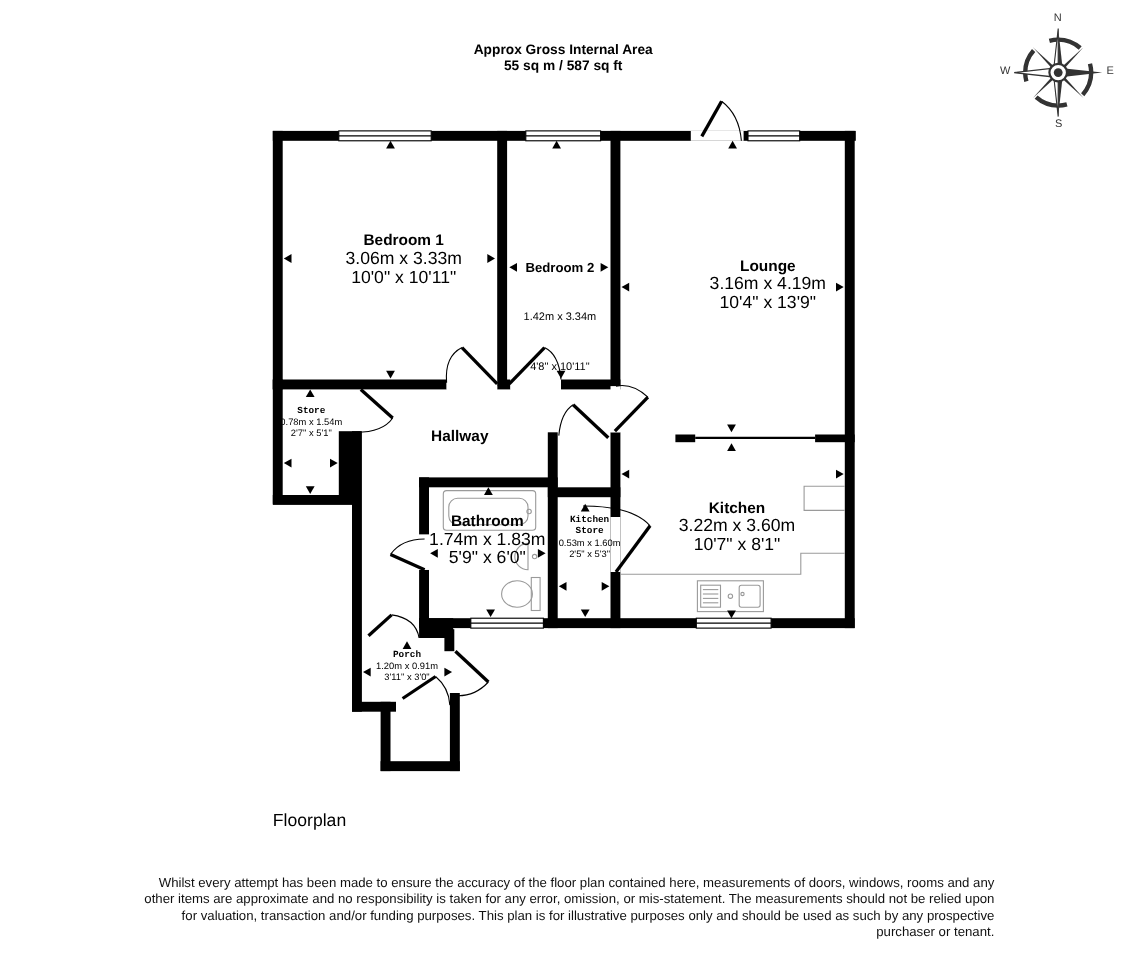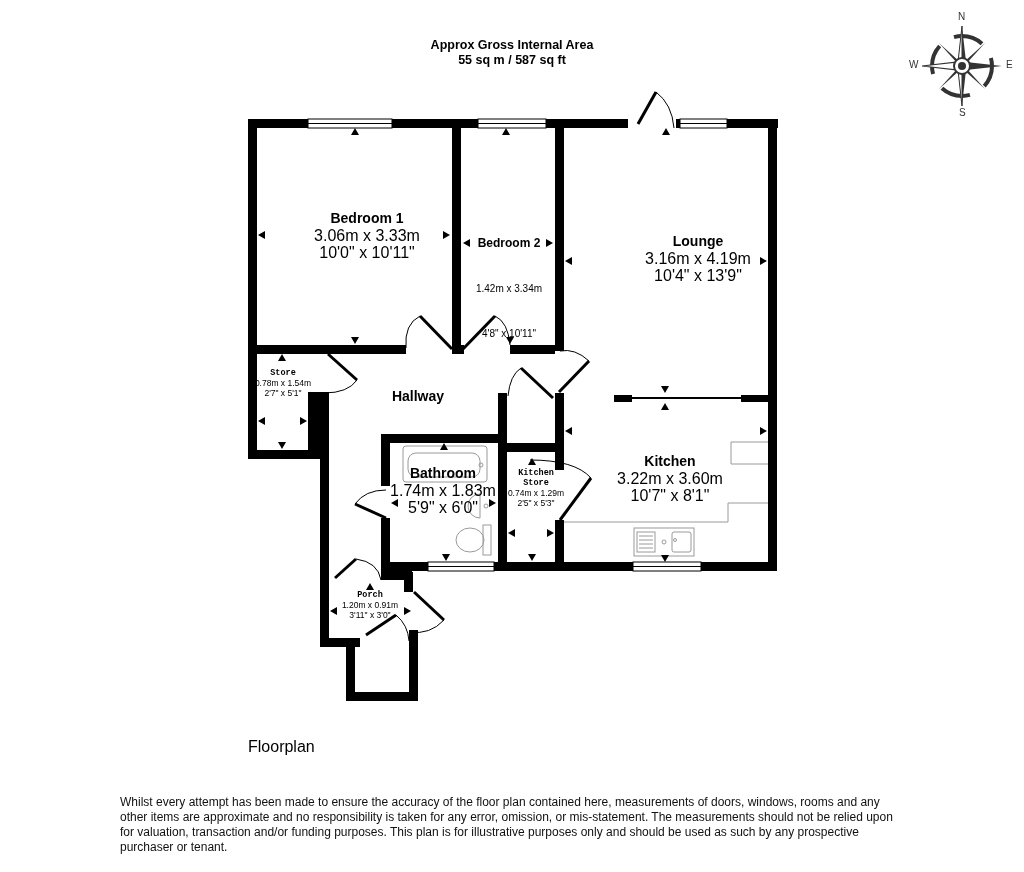--- a/index.html
+++ b/index.html
@@ -11,21 +11,21 @@
   svg.plan { position: absolute; left: 0; top: 0; }
   .room-label { position: absolute; text-align: center; white-space: nowrap; transform: translateX(-50%); }
   .room-name { font-weight: bold; }
   .big .room-name { font-size: 14px; line-height: 17px; }
   .big .room-dim { font-size: 16px; line-height: 17px; }
   .small .room-name { font-size: 8.5px; line-height: 10px; font-family: Liberation Mono, monospace; }
   .small .room-dim { font-size: 8.5px; line-height: 10px; }
   .mid .room-name { font-size: 12px; line-height: 14px; }
   .mid .room-dim { font-size: 10px; line-height: 13px; margin-top: 32px; }
   .floor-title { position: absolute; left: 248px; top: 738px; font-size: 16px; }
-  .disclaimer { position: absolute; left: 120px; top: 795px; width: 784px; text-align: left; font-size: 12px; line-height: 15px; color: #111; }
+  .disclaimer { position: absolute; left: 120px; top: 795px; width: 784px; text-align: right; font-size: 12px; line-height: 15px; color: #111; }
 </style>
 </head>
 <body>
 
 <div class="area-title">
   <div>Approx Gross Internal Area</div>
   <div>55 sq m / 587 sq ft</div>
 </div>
 
 <div class="compass">
@@ -239,21 +239,21 @@
 
 <div class="room-label big" style="left:443px;top:465px;">
   <div class="room-name">Bathroom</div>
   <div class="room-dim">1.74m x 1.83m</div>
   <div class="room-dim">5'9" x 6'0"</div>
 </div>
 
 <div class="room-label small" style="left:536px;top:468px;">
   <div class="room-name">Kitchen</div>
   <div class="room-name">Store</div>
-  <div class="room-dim">0.74m x 1.29m</div>
+  <div class="room-dim">0.53m x 1.60m</div>
   <div class="room-dim">2'5" x 5'3"</div>
 </div>
 
 <div class="room-label big" style="left:670px;top:453px;">
   <div class="room-name">Kitchen</div>
   <div class="room-dim">3.22m x 3.60m</div>
   <div class="room-dim">10'7" x 8'1"</div>
 </div>
 
 <div class="room-label small" style="left:370px;top:590px;">

